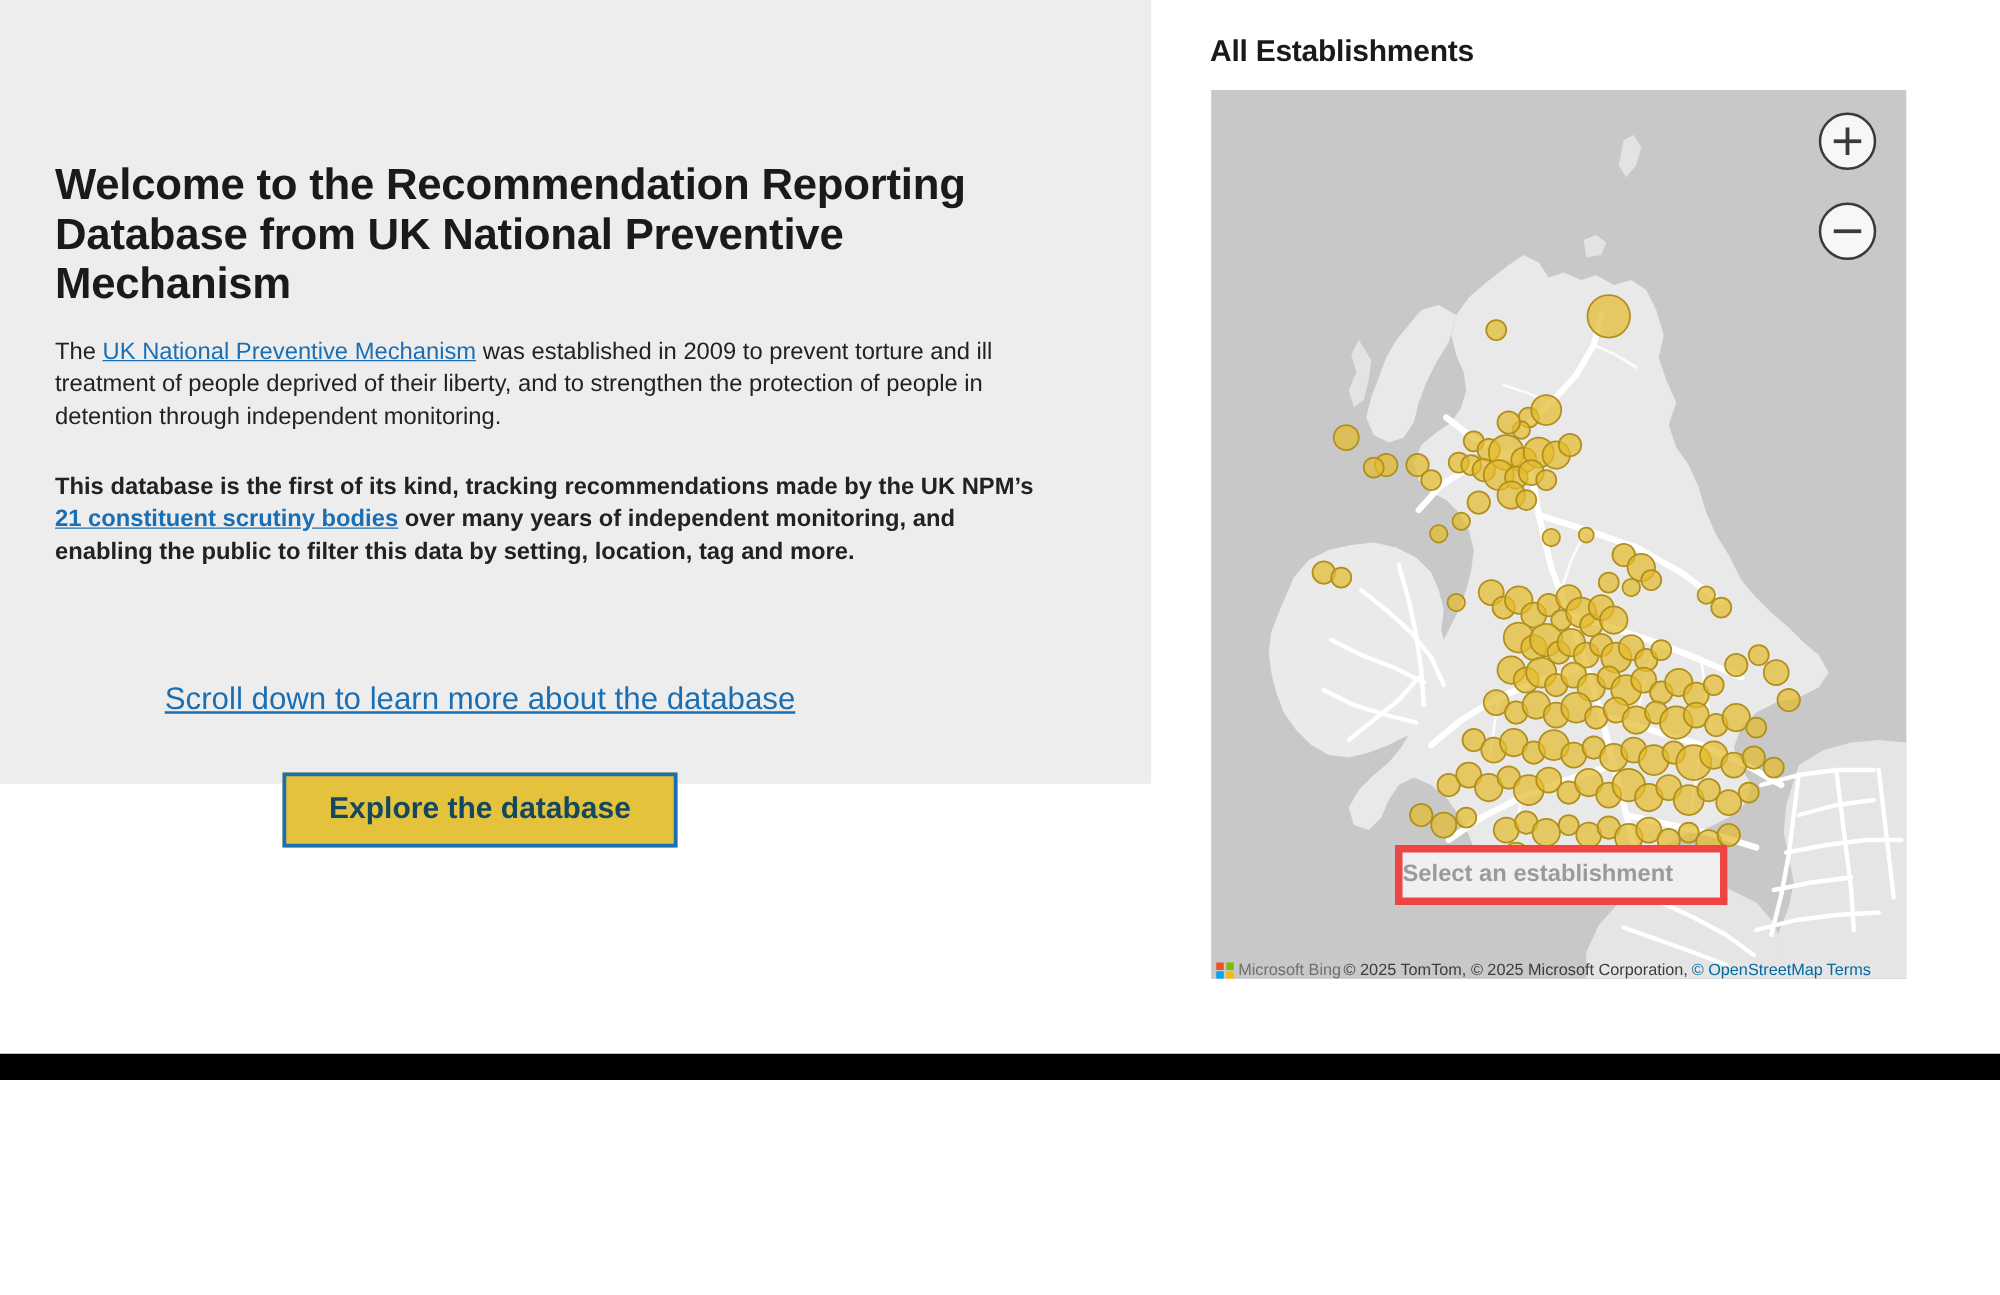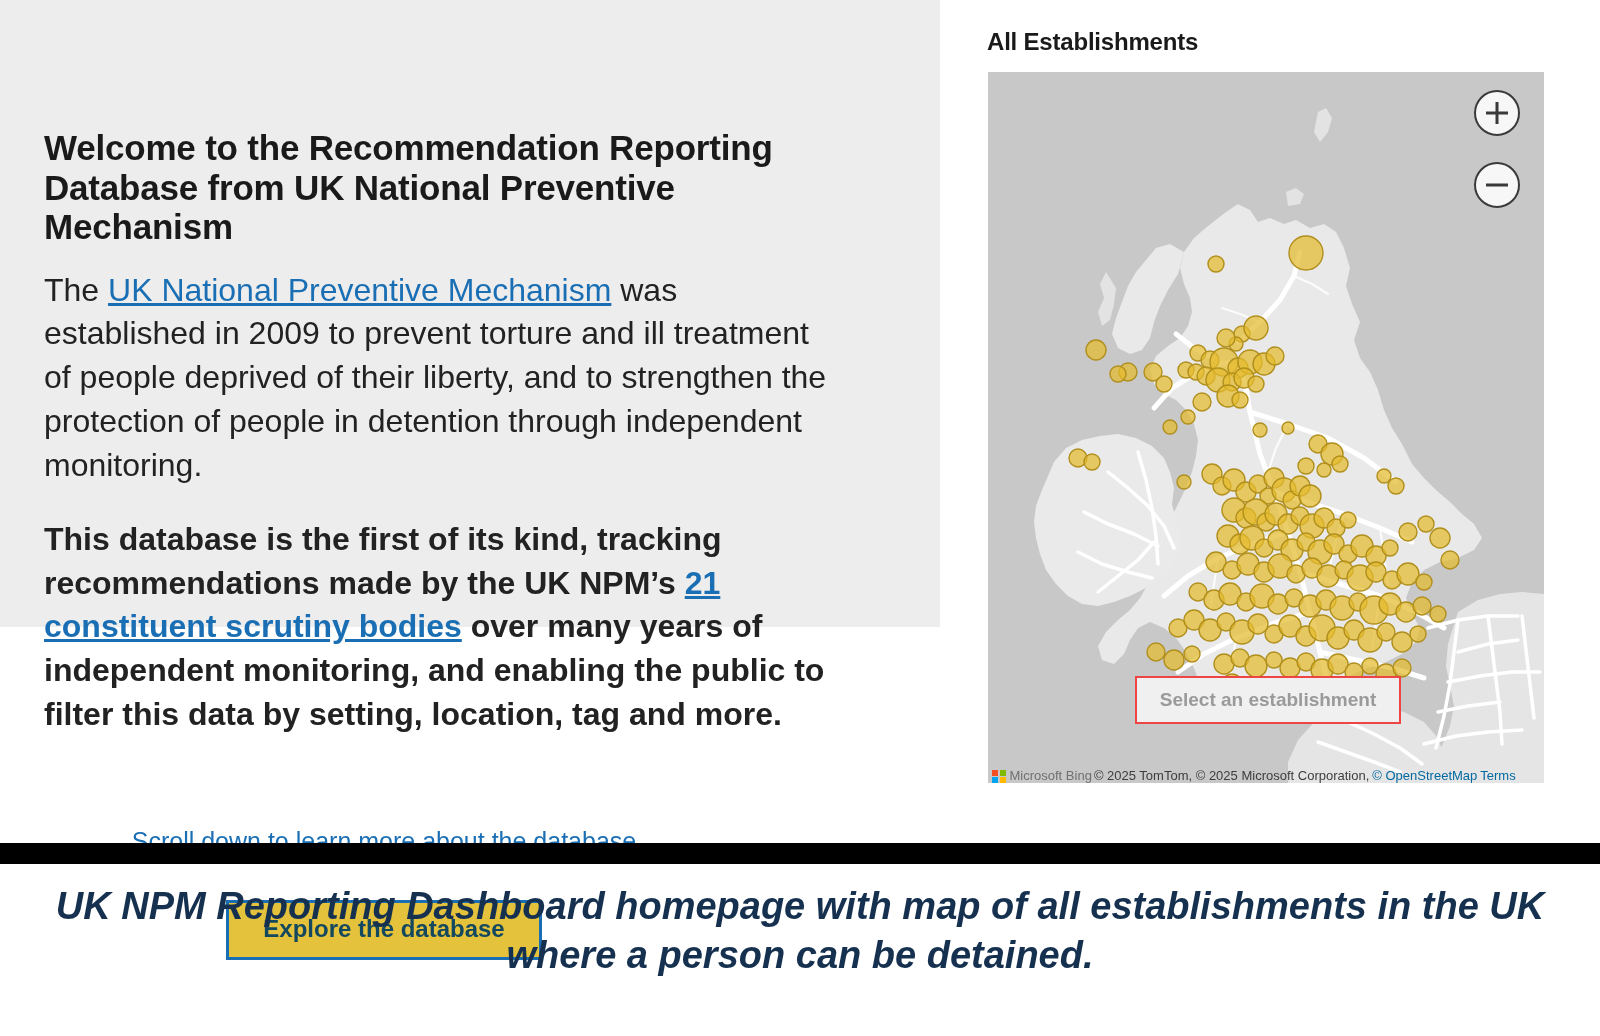--- a/index.html
+++ b/index.html
@@ -40,21 +40,21 @@
   #welcome-heading {
     margin: 0 0 22px 0;
     font-size: 35px;
     line-height: 1.13;
     font-weight: bold;
     color: #1a1a1a;
     letter-spacing: -0.2px;
   }
   .intro-para {
     margin: 0 0 30px 0;
-    font-size: 32px;
+    font-size: 19px;
     line-height: 1.37;
     color: #222222;
   }
   .intro-para:last-of-type { margin-bottom: 0; font-weight: bold; }
   .inline-link {
     color: #1a6fb4;
     text-decoration: underline;
     cursor: pointer;
   }
 
@@ -84,21 +84,21 @@
   #scroll-link {
     font-size: 25px;
     color: #1a6fb4;
     text-decoration: underline;
     cursor: pointer;
   }
 
   
   #map-panel {
     position: absolute;
-    left: 940px; top: 0;
+    left: 921px; top: 0;
     width: 660px; height: 675px;
     background: #ffffff;
   }
   #map-title {
     position: absolute;
     left: 47px; top: 28px;
     font-size: 24px;
     font-weight: bold;
     color: #1a1a1a;
     letter-spacing: -0.2px;
@@ -138,25 +138,25 @@
     transform: translate(-50%, -50%);
   }
   #zoom-in-button  { right: 24px; top: 18px; }
   #zoom-out-button { right: 24px; top: 90px; }
 
   #establishment-select {
     position: absolute;
     left: 147px; bottom: 59px;
     width: 266px; height: 48px;
     background: #f0f0f0;
-    border: 2px solid #ef4444;
+    border: 6px solid #ef4444;
     box-sizing: border-box;
     display: flex;
     align-items: center;
-    justify-content: center;
+    justify-content: flex-start;
     cursor: pointer;
   }
   #establishment-select-label {
     font-size: 19px;
     font-weight: bold;
     color: #9a9a9a;
   }
 
   #map-attribution {
     position: absolute;
@@ -504,15 +504,14 @@
           <span>© 2025 TomTom, © 2025 Microsoft Corporation,</span>
           <a class="attr-link">© OpenStreetMap</a>
           <a class="attr-link" id="attr-terms">Terms</a>
         </div>
 
       </div>
     </div>
   </div>
 
   <div id="black-bar"></div>
-  <div id="caption">UK NPM Reporting Dashboard homepage with map of all establishments in the UK where a person can be detained.</div>
 
 </div>
 
 </body></html>

